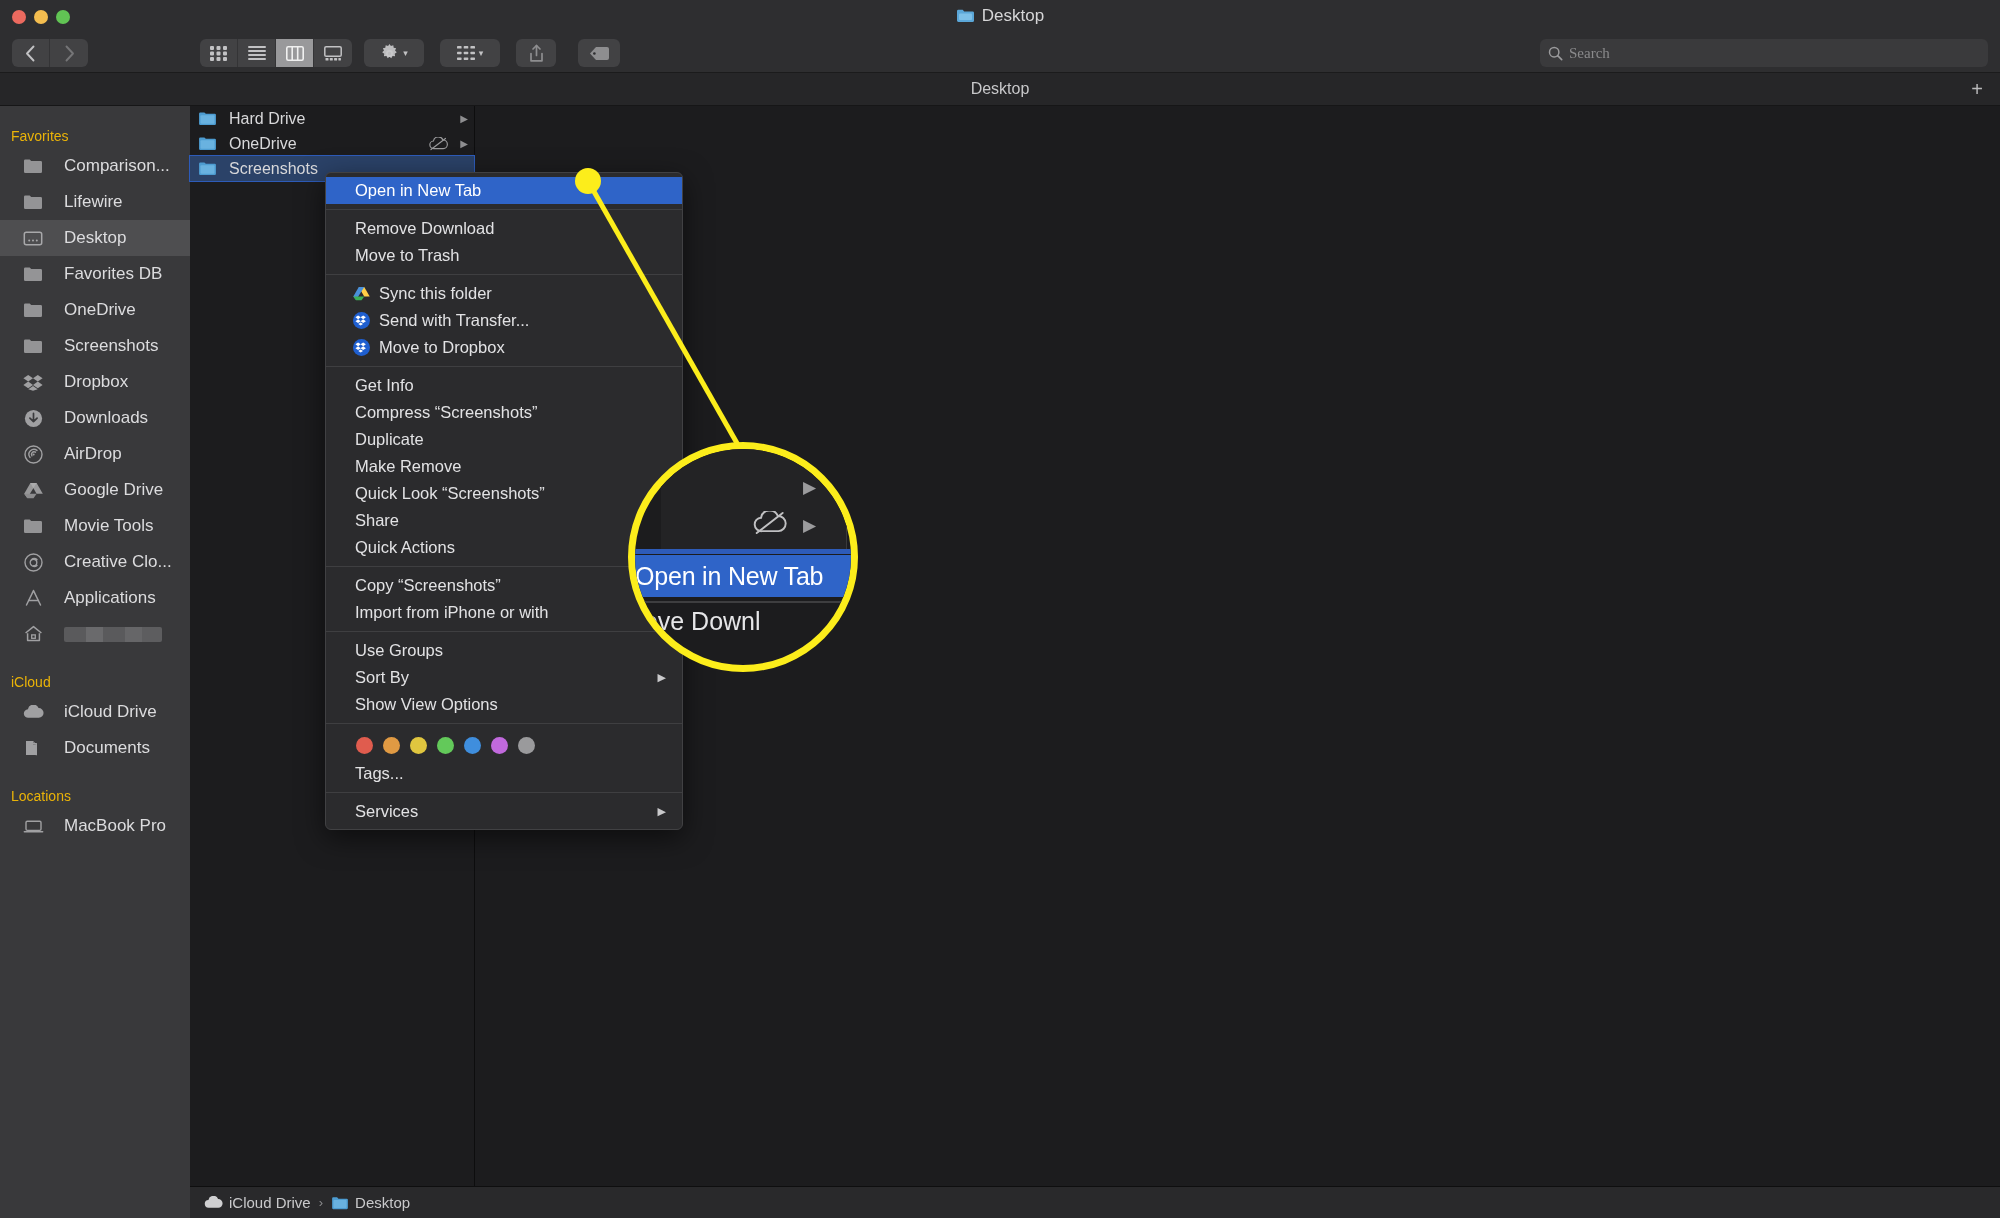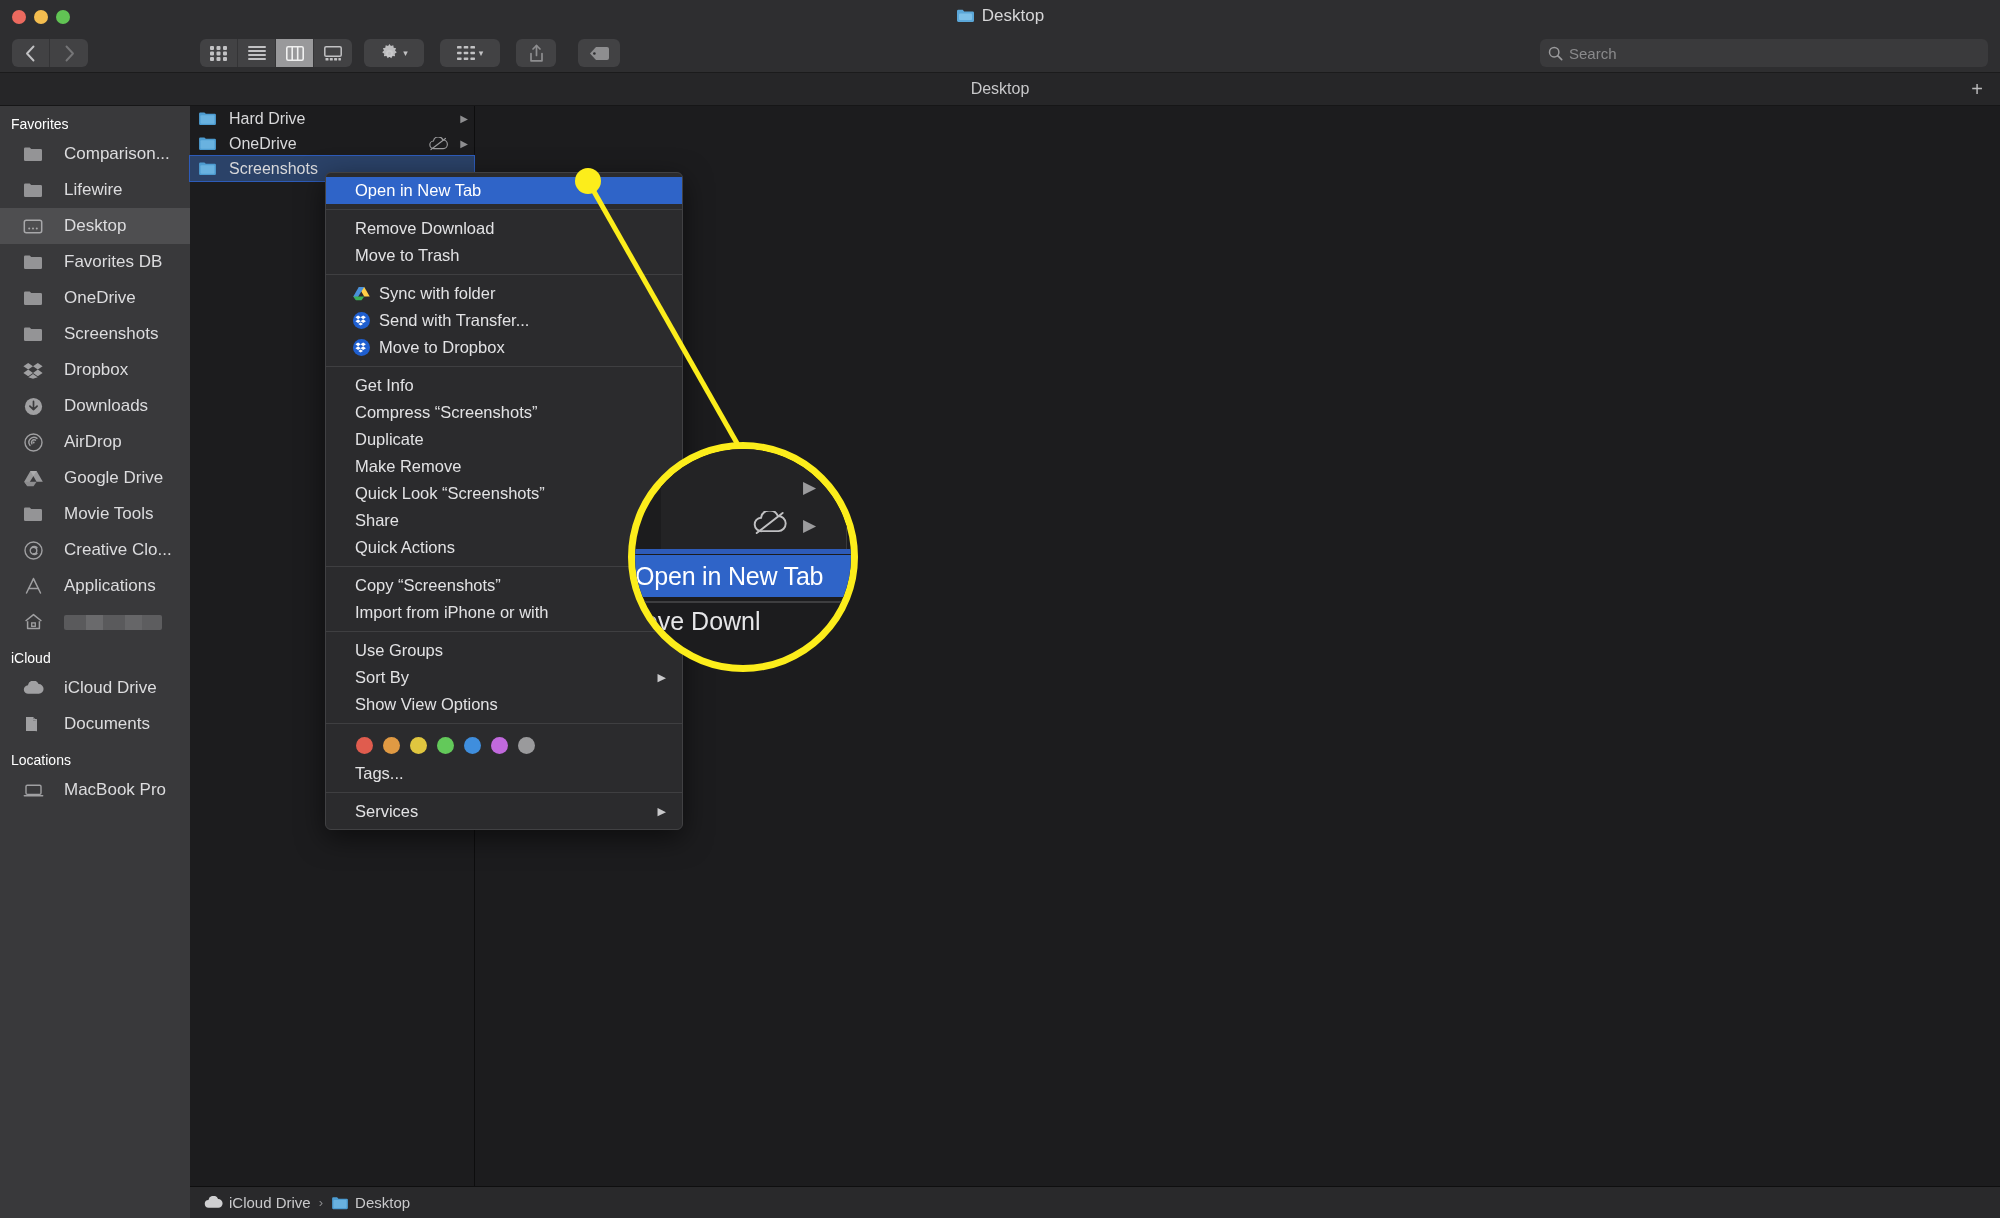--- a/index.html
+++ b/index.html
@@ -52,21 +52,21 @@
   .grp2 .tb-btn { width: 60px; }
   .share { left: 516px; top: 6px; border-radius: 6px; overflow: hidden; }
   .share .tb-btn { width: 40px; }
   .tagbtn { left: 578px; top: 6px; border-radius: 6px; overflow: hidden; }
   .tagbtn .tb-btn { width: 42px; }
   .chev { font-size: 9px; margin-left: 4px; }
 
   .searchbox {
     position: absolute; right: 12px; top: 6px; width: 448px; height: 28px;
     background: #3a3a3c; border-radius: 6px; display: flex; align-items: center;
-    padding: 0 8px; gap: 6px;
+    padding: 0 8px; gap: 6px; font-family: Liberation Serif, serif;
   }
   .searchbox .ph { font-size: 15px; color: #8a8a8c; }
 
   
   .tabbar {
     position: absolute; left: 0; top: 73px; width: 2000px; height: 33px;
     background: #262628; border-bottom: 1px solid #161617;
     display: flex; align-items: center; justify-content: center;
   }
   .tabbar .tab-label { font-size: 16px; color: #c8c8ca; }
@@ -75,21 +75,21 @@
     display: flex; align-items: center; justify-content: center;
     font-size: 20px; color: #b9b9bb;
   }
 
   
   .sidebar {
     position: absolute; left: 0; top: 106px; width: 190px; height: 1112px;
     background: #39393b; overflow: hidden;
   }
   .sb-head {
-    font-size: 14px; color: #ffffff; padding: 10px 0 4px 11px; font-weight: 400;
+    font-size: 14px; color: #eab308; padding: 22px 0 4px 11px; font-weight: 400;
   }
   .sb-item {
     height: 36px; display: flex; align-items: center; gap: 20px;
     padding-left: 22px; font-size: 17px; color: #dcdcde;
   }
   .sb-item.selected { background: #4e4e50; }
   .sb-ico { width: 22px; height: 19px; flex: 0 0 22px; display:flex; align-items:center; justify-content:center; }
   .sb-label { white-space: nowrap; overflow: hidden; }
   .redacted { width: 98px; height: 15px; background: #5b5b5d; border-radius: 2px;
     background-image: linear-gradient(90deg,#5a5a5c 0 22%,#6a6a6c 22% 40%,#5a5a5c 40% 62%,#666668 62% 80%,#5d5d5f 80% 100%); }
@@ -583,21 +583,21 @@
     <div class="sep"></div>
 
     <div class="mi has-ico">
       <span class="mi-ico">
         <svg width="17" height="15" viewBox="0 0 19 17">
             <path d="M6.4 1h6.2l6.2 10.8h-6.2z" fill="#ffcf47"></path>
             <path d="M6.4 1L0.2 11.8l3.1 4.2L12.6 1z" fill="#4a90d9"></path>
             <path d="M0.2 11.8h12.4l-3.1 4.4H3.3z" fill="#3caf55"></path>
           </svg>
       </span>
-      <span>Sync with folder</span>
+      <span>Sync this folder</span>
     </div>
     <div class="mi has-ico">
       <span class="mi-ico">
         <svg width="17" height="17" viewBox="0 0 18 18">
             <circle cx="9" cy="9" r="9" fill="#1f5fd0"></circle>
             <g fill="#ffffff">
               <path d="M5.4 3.6L2.6 5.6l2.8 2 2.8-2z"></path>
               <path d="M10.8 3.6L8 5.6l2.8 2 2.8-2z"></path>
               <path d="M2.6 9.7l2.8-2 2.8 2-2.8 2z"></path>
               <path d="M10.8 7.7l-2.8 2 2.8 2 2.8-2z"></path>

